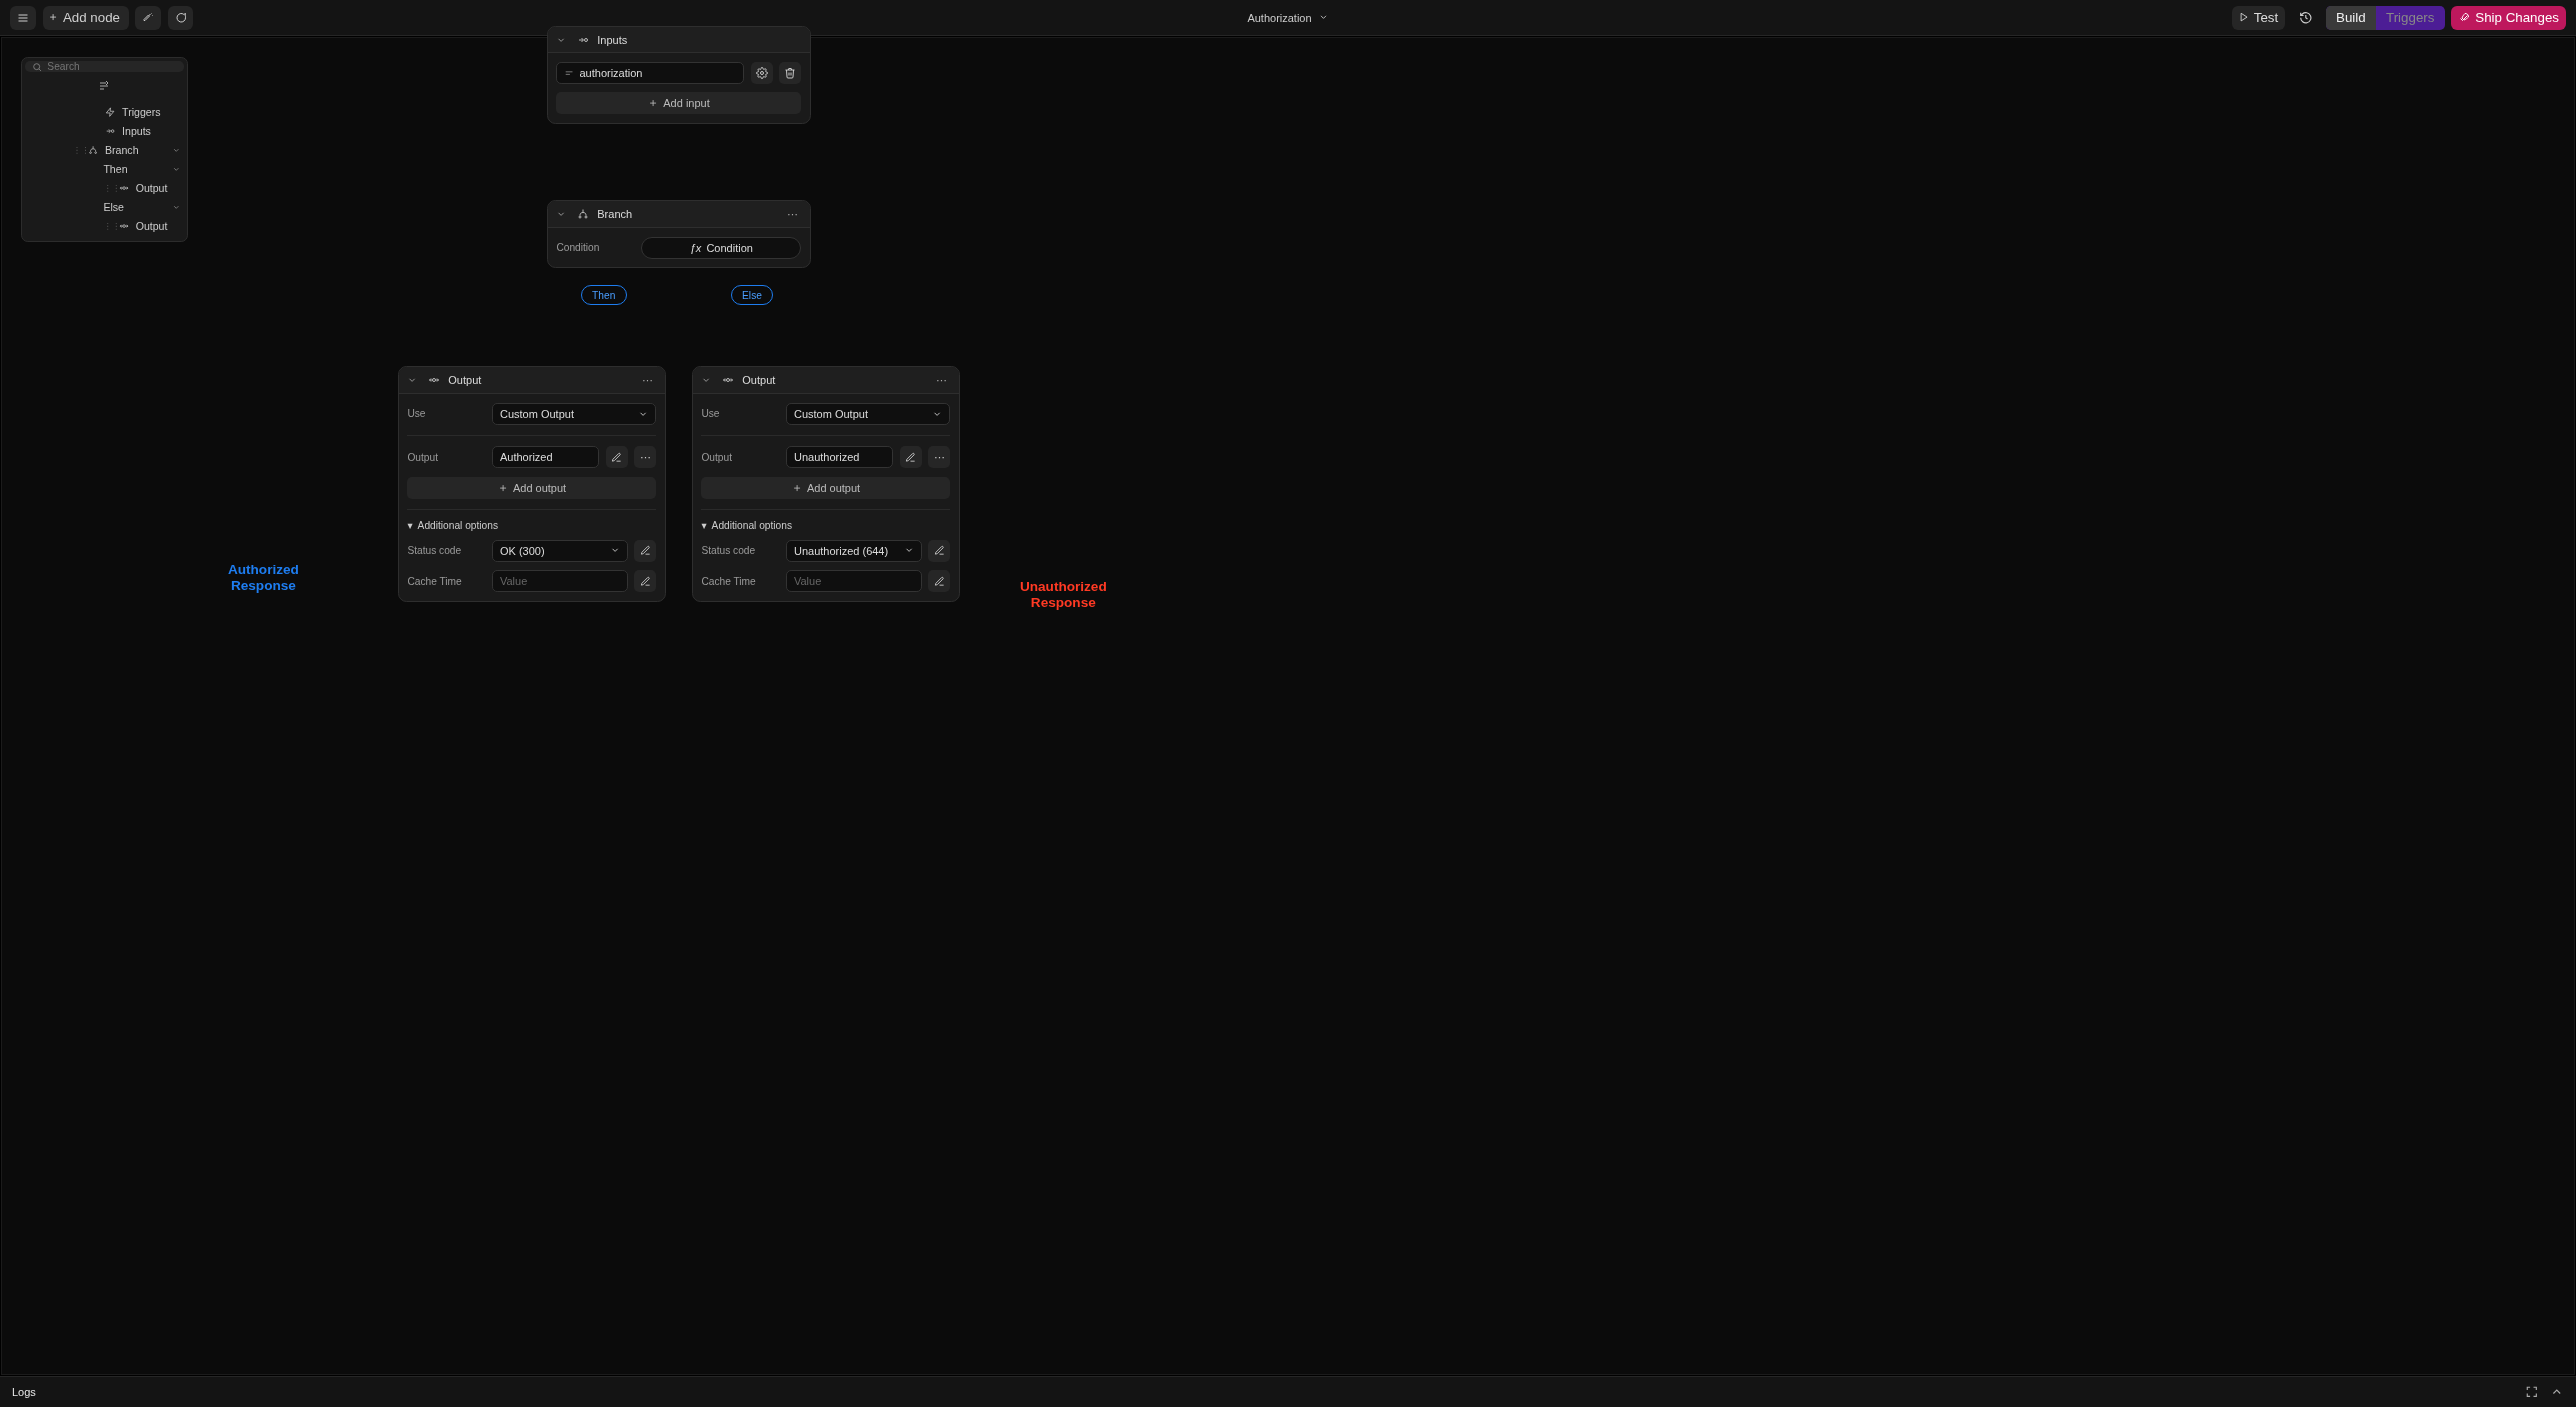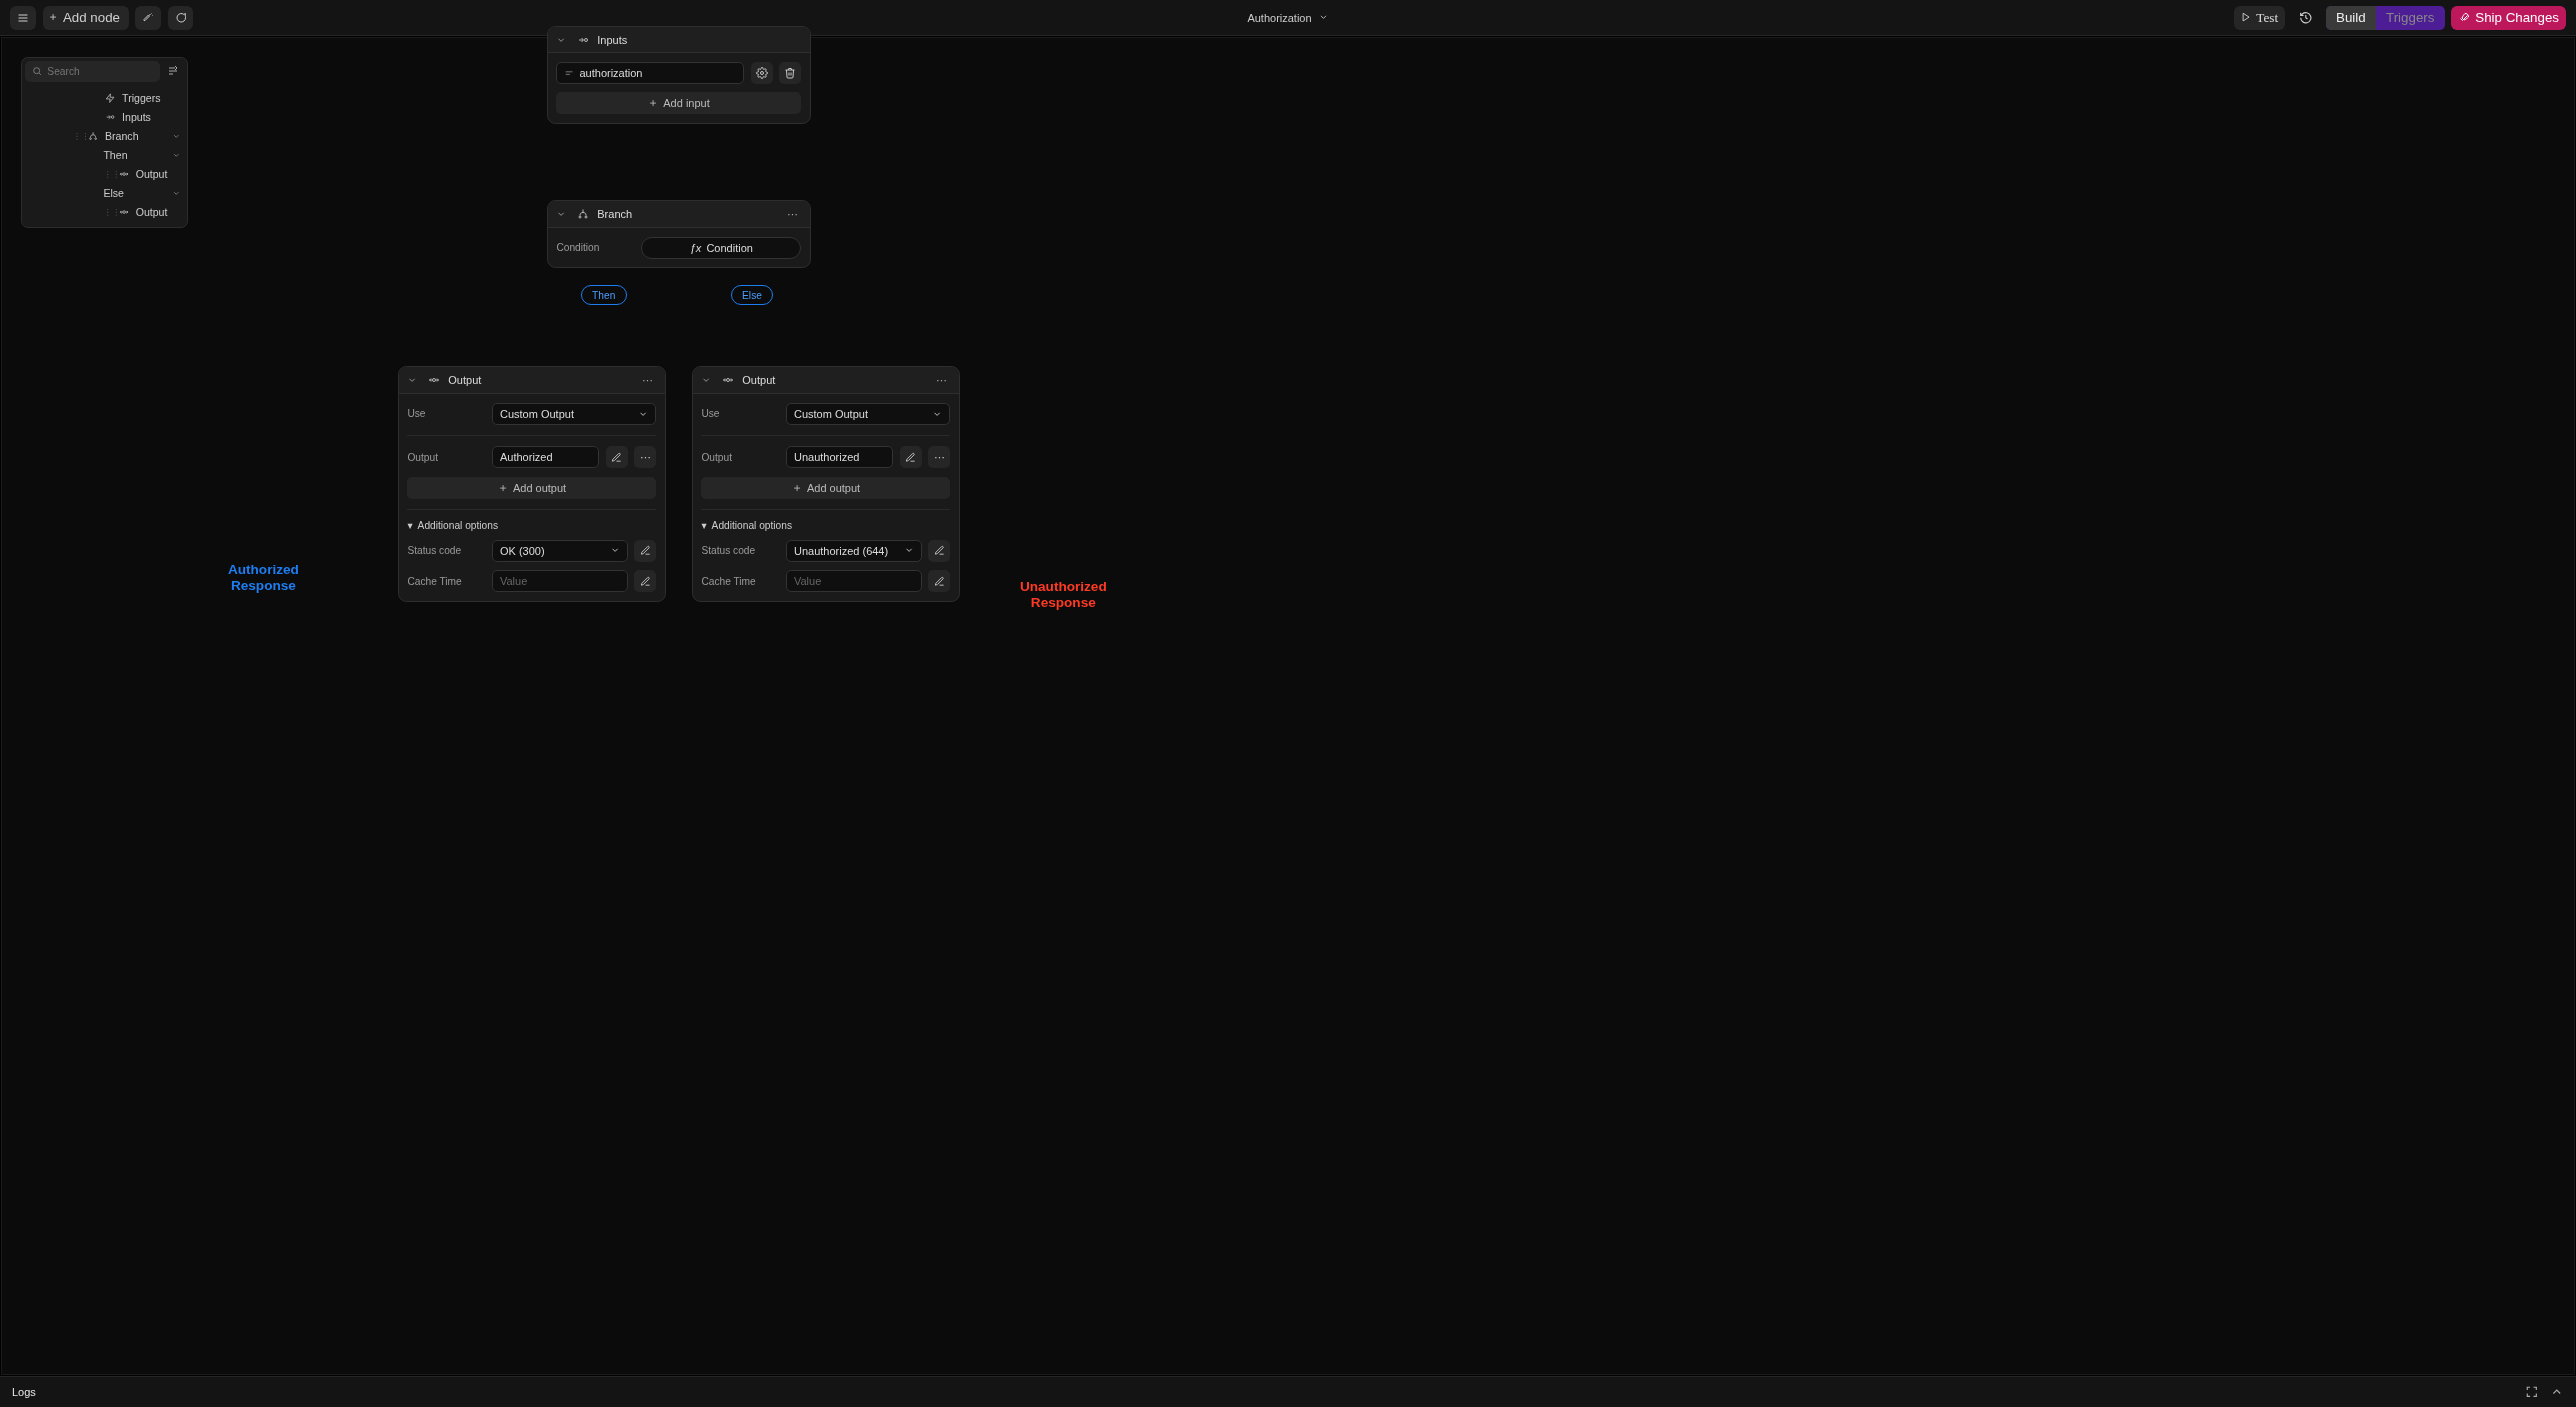--- a/index.html
+++ b/index.html
@@ -38,21 +38,21 @@
   border: none;
   cursor: pointer;
   gap: 5.1px;
 }
 .icon-btn.plain { background: transparent; }
 
 .add-node-btn { padding-left: 5.1px; padding-right: 8.5px; }
 
 .title-group { display: flex; align-items: center; gap: 5.1px; color: #ccc; font-size: 11px; }
 
-.btn-test { background: #262626; color: #ddd; font-family: Liberation Serif, serif; }
+.btn-test { background: #262626; color: #ddd; }
 .btn-history { background: transparent; }
 .seg { display: flex; border-radius: 5.1px; overflow: hidden; background: #4c1d95; }
 .seg .seg-btn { padding: 0 10.2px; height: 24px; display: flex; align-items: center; border: none; background: transparent; color: #888; cursor: pointer; }
 .seg .seg-btn.active { background: #3a3a3a; color: #eee; }
 .ship-btn { background: #be185d; color: #fff; }
 
 
 .main {
   position: absolute;
   top: 36px; bottom: 31px; left: 0; right: 0;
@@ -65,21 +65,21 @@
 .sidebar {
   position: absolute;
   top: 19px; left: 19px;
   width: 167px;
   background: #1a1a1a;
   border: 0.9px solid #2c2c2c;
   border-radius: 6.8px;
   overflow: hidden;
   font-size: 10.6px;
 }
-.sidebar-search-row { display: flex; align-items: center; padding: 3.4px; gap: 3.4px; }
+.sidebar-search-row { display: flex; align-items: center; padding: 3.4px; gap: 3.4px; flex-direction: column; }
 .sidebar-search {
   flex: 1;
   display: flex;
   align-items: center;
   gap: 5.1px;
   background: #262626;
   border-radius: 5.1px;
   height: 20.4px;
   padding: 0 6.8px;
   color: #888;

